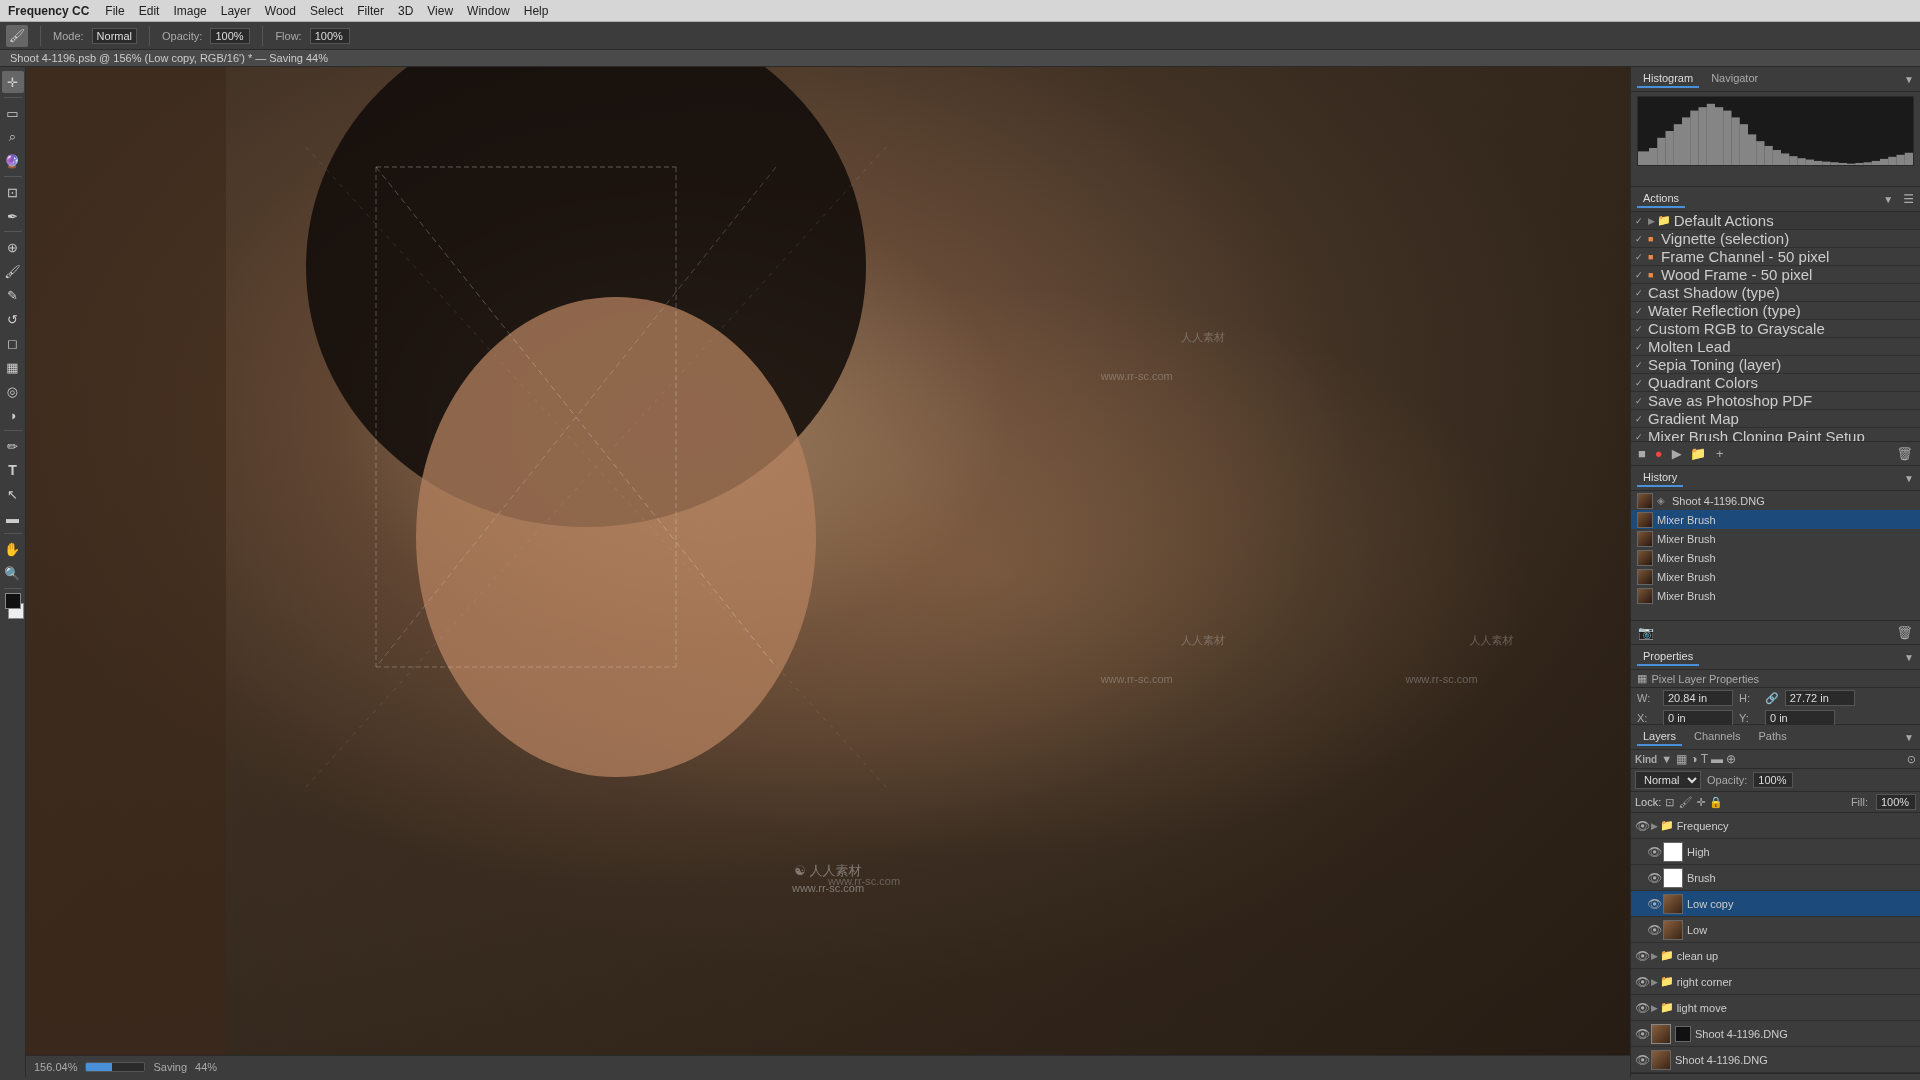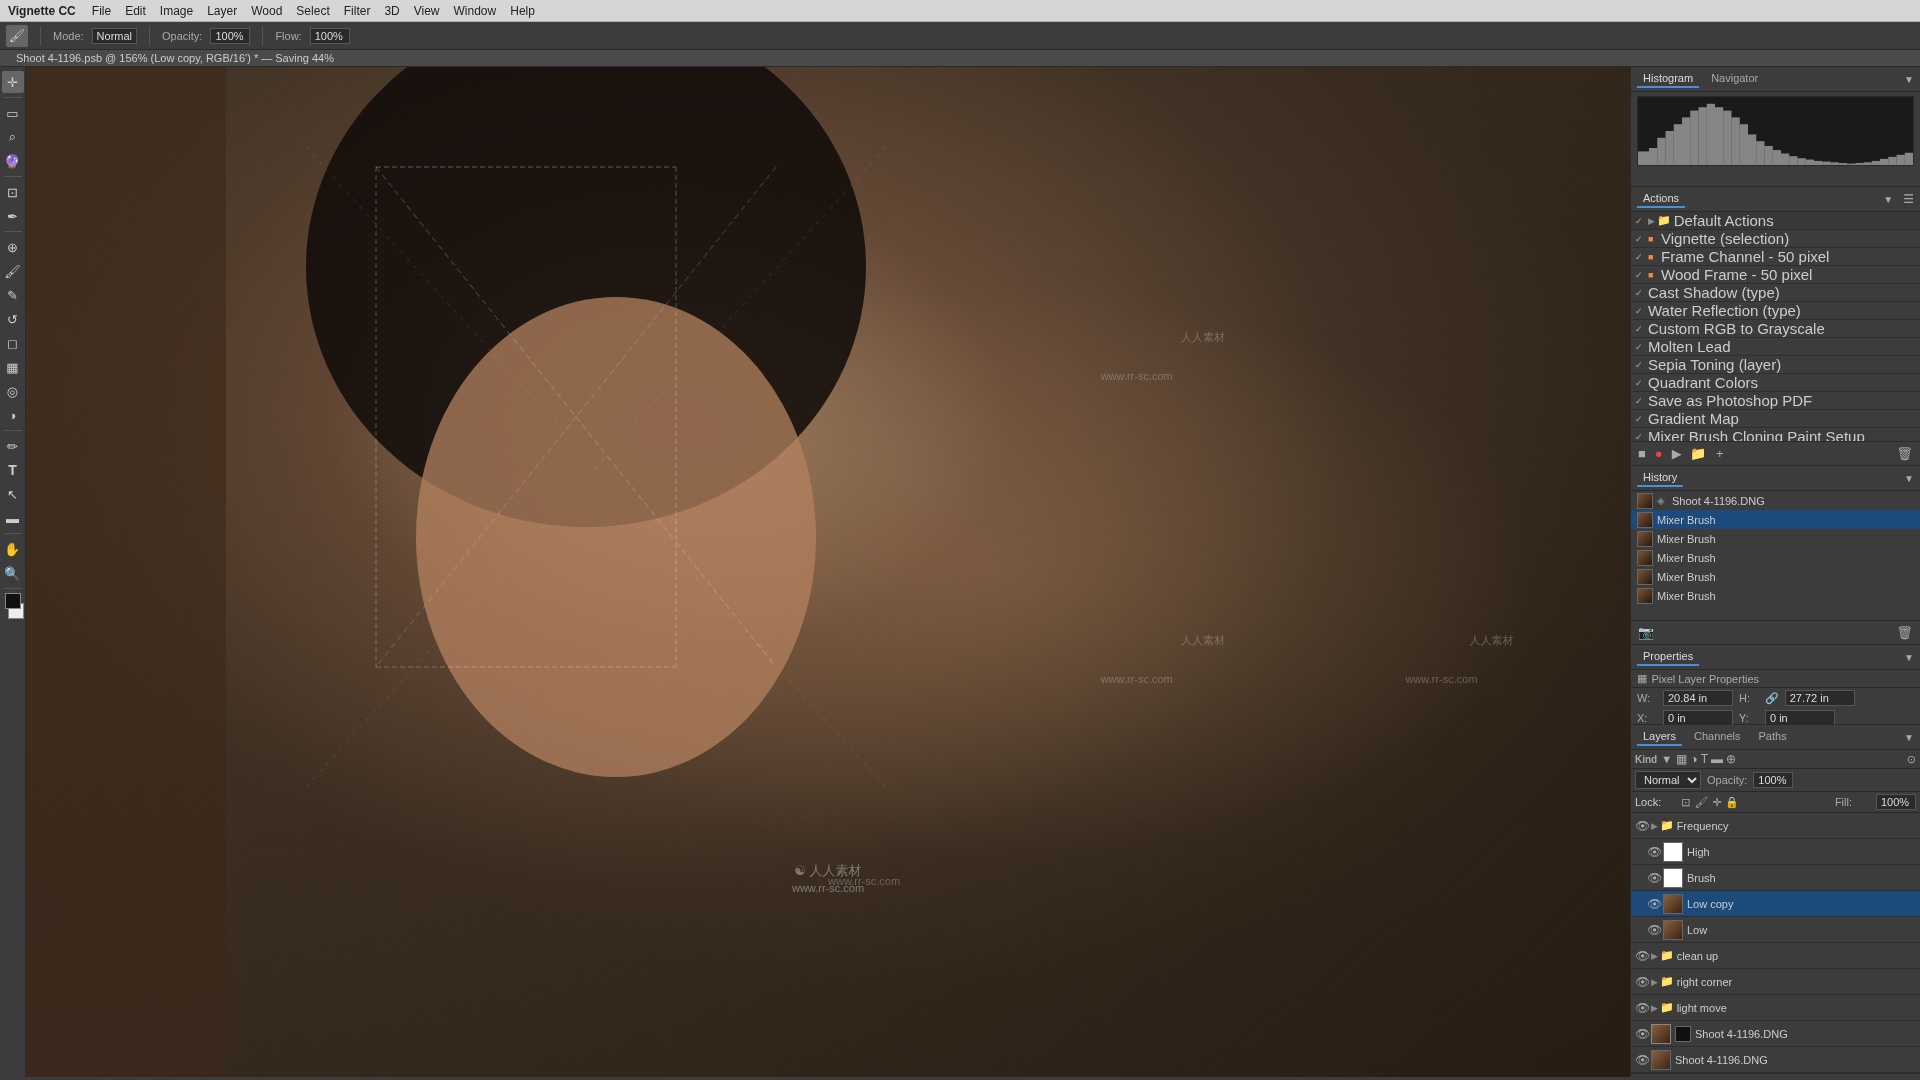--- a/index.html
+++ b/index.html
@@ -21,21 +21,21 @@
       width: 100%; height: 28px; background: #3c3c3c;
       display: flex; align-items: center; padding: 0 6px; gap: 8px;
       border-bottom: 1px solid #2a2a2a;
     }
     .toolbar-sep { width: 1px; height: 20px; background: #555; margin: 0 4px; }
     .toolbar-label { color: #aaa; font-size: 11px; }
     .toolbar-value { color: #ddd; font-size: 11px; background: #2a2a2a; border: 1px solid #555; padding: 1px 4px; min-width: 40px; }
 
     
     #doc-title {
-      background: #4a4a4a; padding: 2px 16px; font-size: 11px; color: #ccc;
+      background: #4a4a4a; padding: 2px 10px; font-size: 11px; color: #ccc;
       border-bottom: 1px solid #2a2a2a;
     }
 
     
     #main-layout { display: flex; height: calc(1080px - 22px - 28px - 20px); }
 
     
     #left-tools {
       width: 26px; background: #3c3c3c; border-right: 1px solid #2a2a2a;
       display: flex; flex-direction: column; align-items: center; padding: 4px 0;
@@ -151,21 +151,21 @@
     .filter-icons { display: flex; gap: 3px; }
     .filter-icon { color: #aaa; font-size: 12px; cursor: pointer; }
     .blend-row {
       display: flex; align-items: center; padding: 2px 4px; gap: 6px;
       border-bottom: 1px solid #2a2a2a;
     }
     .blend-select { background: #2a2a2a; border: 1px solid #555; color: #ddd; font-size: 11px; padding: 1px 4px; }
     .opacity-label { color: #aaa; font-size: 11px; }
     .opacity-value { background: #2a2a2a; border: 1px solid #555; color: #ddd; font-size: 11px; padding: 1px 4px; width: 40px; }
     .lock-row {
-      display: flex; align-items: center; padding: 2px 4px; gap: 20px;
+      display: flex; align-items: center; padding: 2px 4px; gap: 4px;
       border-bottom: 1px solid #2a2a2a; font-size: 11px;
     }
     .lock-icons { display: flex; gap: 4px; color: #aaa; }
     .fill-label { color: #aaa; }
     .fill-value { background: #2a2a2a; border: 1px solid #555; color: #ddd; font-size: 11px; padding: 1px 4px; width: 40px; margin-left: 4px; }
 
     .layer-item {
       display: flex; align-items: center; padding: 2px 4px; height: 26px;
       cursor: pointer; border-bottom: 1px solid #2e2e2e; font-size: 11px;
     }
@@ -187,21 +187,21 @@
 
     
     ::-webkit-scrollbar { width: 6px; height: 6px; }
     ::-webkit-scrollbar-track { background: #2a2a2a; }
     ::-webkit-scrollbar-thumb { background: #555; border-radius: 3px; }
   </style>
 </head>
 <body>
 
 <div id="menu-bar">
-  <span class="app-name">Vignette CC</span>
+  <span class="app-name">Frequency CC</span>
   <div class="menu-items">
     <span class="menu-item">File</span>
     <span class="menu-item">Edit</span>
     <span class="menu-item">Image</span>
     <span class="menu-item">Layer</span>
     <span class="menu-item">Wood</span>
     <span class="menu-item">Select</span>
     <span class="menu-item">Filter</span>
     <span class="menu-item">3D</span>
     <span class="menu-item">View</span>
@@ -290,20 +290,28 @@
       <div class="watermark" style="left:67%;top:60%;">www.rr-sc.com</div>
       <div class="watermark" style="left:50%;top:80%;">www.rr-sc.com</div>
       <div class="watermark" style="left:90%;top:56%;">人人素材</div>
       <div class="watermark" style="left:86%;top:60%;">www.rr-sc.com</div>
 
       <div style="position:absolute;bottom:18%;left:50%;transform:translateX(-50%);text-align:center;color:rgba(200,200,200,0.5);font-size:13px;">
         ☯ 人人素材<br><span style="font-size:11px;">www.rr-sc.com</span>
       </div>
     </div>
 
+    <div id="canvas-bottom">
+      <span class="status-text">156.04%</span>
+      <div class="progress-bar">
+        <div class="progress-fill"></div>
+      </div>
+      <span class="status-text">Saving</span>
+      <span class="status-text">44%</span>
+    </div>
   </div>
 
   <div id="right-panels">
 
     <div id="histogram-panel">
       <div class="panel-header">
         <span class="panel-tab active">Histogram</span>
         <span class="panel-tab">Navigator</span>
         <span class="panel-collapse">▼</span>
       </div>

